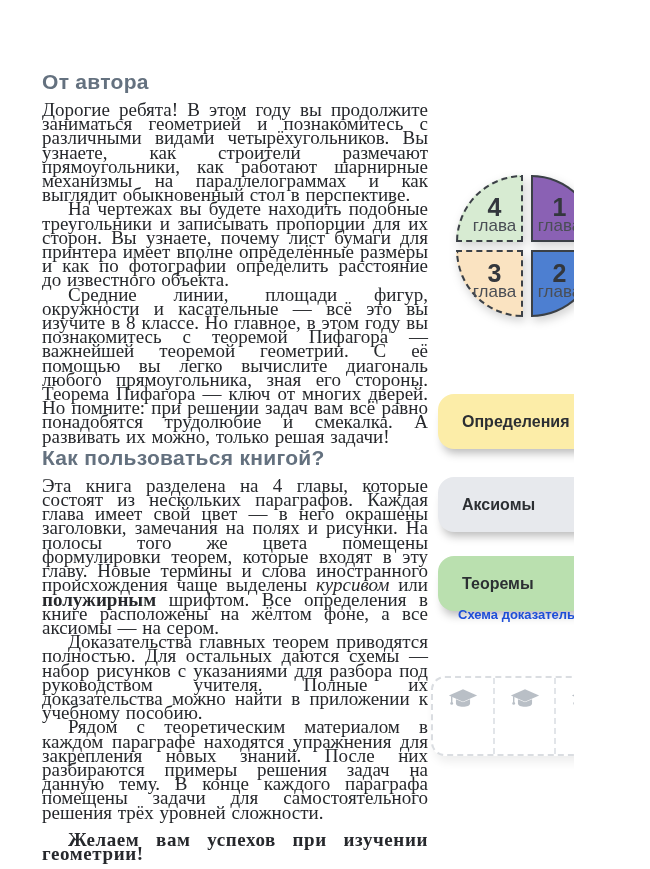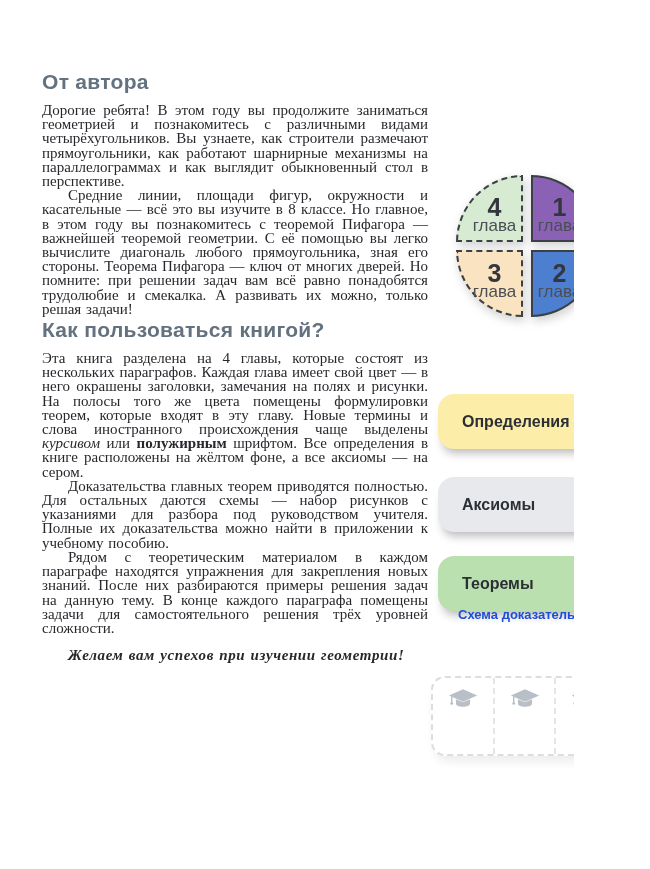--- a/index.html
+++ b/index.html
@@ -9,28 +9,28 @@
   }
   
   .text-col{position:absolute;left:42px;top:70px;width:386px;}
   .section-title{
     font-family:"Liberation Sans",sans-serif;font-weight:bold;
     font-size:21px;line-height:24px;color:#64717f;
     margin:0 0 9px 0;letter-spacing:.3px;
   }
   .section-title.second{margin-top:2px;margin-bottom:9px;}
   .text-col p{
-    margin:0;font-size:15px;line-height:14.2px;color:#26282c;
+    margin:0;font-size:19px;line-height:14.2px;color:#26282c;
     text-align:justify;text-indent:26px;word-spacing:1px;
   }
   .text-col p.no-indent{text-indent:0;}
   .text-col p .it{font-style:italic;}
   .text-col p .bd{font-weight:bold;}
   .closing{
-    margin-top:13px !important;font-style:italic;font-weight:bold;
+    margin-top:13px !important;font-weight:bold;
     letter-spacing:.6px;text-align:center;
   }
   
   .pie{
     position:absolute;left:456px;top:175px;
     display:grid;grid-template-columns:67px 67px;grid-template-rows:67px 67px;
     gap:8px;filter:drop-shadow(2px 4px 5px rgba(0,0,0,.18));
   }
   .quad{
     box-sizing:border-box;display:flex;flex-direction:column;
@@ -81,20 +81,21 @@
   .cap-svg{width:30px;height:22px;fill:#b9bfc6;stroke:#b9bfc6;}
 </style>
 </head>
 <body>
 
 <div class="page">
 
   <div class="text-col">
     <h1 class="section-title">От автора</h1>
     <p class="no-indent">Дорогие ребята! В этом году вы продолжите заниматься геометрией и познакомитесь с различными видами четырёхугольников. Вы узнаете, как строители размечают прямоугольники, как работают шарнирные механизмы на параллелограммах и как выглядит обыкновенный стол в перспективе.</p>
+    <p>На чертежах вы будете находить подобные треугольники и записывать пропорции для их сторон. Вы узнаете, почему лист бумаги для принтера имеет вполне определённые размеры и как по фотографии определить расстояние до известного объекта.</p>
     <p>Средние линии, площади фигур, окружности и касательные — всё это вы изучите в 8 классе. Но главное, в этом году вы познакомитесь с теоремой Пифагора — важнейшей теоремой геометрии. С её помощью вы легко вычислите диагональ любого прямоугольника, зная его стороны. Теорема Пифагора — ключ от многих дверей. Но помните: при решении задач вам всё равно понадобятся трудолюбие и смекалка. А развивать их можно, только решая задачи!</p>
 
     <h1 class="section-title second">Как пользоваться книгой?</h1>
     <p class="no-indent"><span>Эта книга разделена на 4 главы, которые состоят из нескольких параграфов. Каждая глава имеет свой цвет — в него окрашены заголовки, замечания на полях и рисунки. На полосы того же цвета помещены формулировки теорем, которые входят в эту главу. Новые термины и слова иностранного происхождения чаще выделены </span><span class="it">курсивом</span><span> или </span><span class="bd">полужирным</span><span> шрифтом. Все определения в книге расположены на жёлтом фоне, а все аксиомы — на сером.</span></p>
     <p>Доказательства главных теорем приводятся полностью. Для остальных даются схемы — набор рисунков с указаниями для разбора под руководством учителя. Полные их доказательства можно найти в приложении к учебному пособию.</p>
     <p>Рядом с теоретическим материалом в каждом параграфе находятся упражнения для закрепления новых знаний. После них разбираются примеры решения задач на данную тему. В конце каждого параграфа помещены задачи для самостоятельного решения трёх уровней сложности.</p>
     <p class="closing">Желаем вам успехов при изучении геометрии!</p>
   </div>
 
   <div class="pie">

